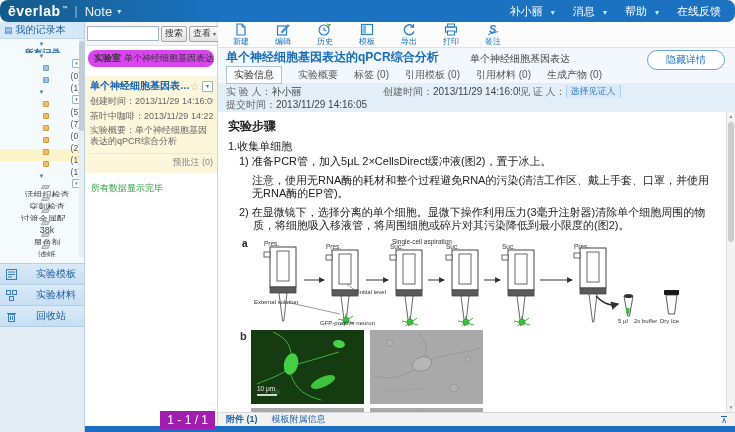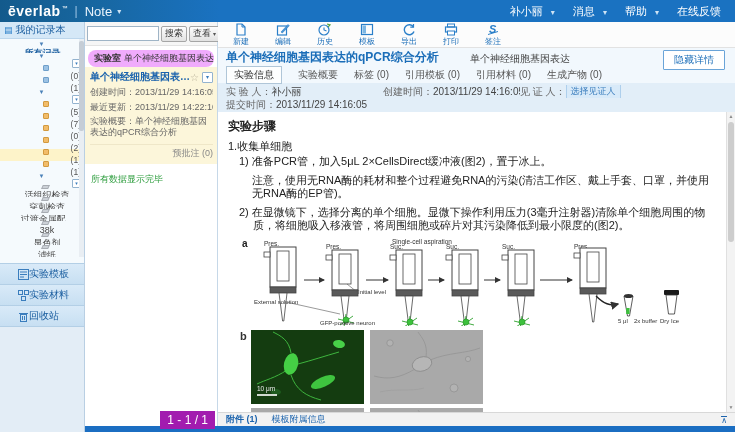--- a/index.html
+++ b/index.html
@@ -3,21 +3,21 @@
 <meta charset="utf-8">
 <style>
   * { margin:0; padding:0; box-sizing:border-box; }
   html,body { width:735px; height:432px; overflow:hidden; }
   body { font-family:"Liberation Sans","DejaVu Sans",sans-serif; font-size:11px; color:#333; background:#fff; }
   .app { position:relative; width:735px; height:432px; overflow:hidden; background:#fff; }
 
   
   .topbar { position:absolute; top:0; left:0; width:735px; height:22px;
     background:linear-gradient(90deg,#135a8c 0%,#17669f 12%,#1a72c1 30%,#1a72c1 100%);
-    display:flex; align-items:center; color:#fff; }
+    display:flex; align-items:center; color:#fff;border-radius:8px; }
   .logo-group { display:flex; align-items:center; padding-left:8px; }
   .logo { font-size:14px; font-weight:bold; letter-spacing:.5px; }
   .tm { font-size:6px; vertical-align:top; margin:-6px 0 0 1px; }
   .bar-div { margin:0 7px; color:#9cc4e4; font-size:12px; }
   .product { font-size:13px; color:#eaf4fc; }
   .caret { font-size:8px; margin-left:5px; color:#cfe4f5; }
   .topbar-menu { margin-left:auto; display:flex; align-items:center; gap:18px; padding-right:14px; font-size:11px; }
   .topbar-menu .menu-item { cursor:pointer; white-space:nowrap; }
 
   
@@ -37,33 +37,33 @@
   .child { padding-left:13px; color:#333; }
   .child .sq { width:6px; height:6px; flex:none; margin-right:3px; border-radius:1px; }
   .sq.blue { background:#9cc2e4; border:1px solid #6f9fca; }
   .sq.orange { background:#f2bc69; border:1px solid #d29a3f; }
   .child.selected { background:#fdf3c9; }
   .tagrow { padding-left:13px; color:#444; }
   .tag-ic { width:7px; height:4px; background:#ccd1d7; border:1px solid #a8adb3; transform:skewX(-25deg); margin-right:4px; flex:none; }
   .sb-scrollbar { position:absolute; top:0; right:0; width:5px; height:100%; background:#e9eef3; }
   .sb-scrollbar .thumb { position:absolute; top:2px; left:0; width:5px; height:90px; background:#c5cdd6; border-radius:2px; }
   .sb-bottom { margin-top:6px; border-top:1px solid #b3cfe6; }
-  .sb-nav { height:21px; display:flex; align-items:center; gap:0; padding-left:18px;
+  .sb-nav { height:21px; display:flex; align-items:center; gap:19px; padding-left:6px;
     background:linear-gradient(#d9eaf8,#c7dff2); border-bottom:1px solid #b3cfe6; color:#1c5fa0; font-size:10px; cursor:pointer; white-space:nowrap; }
   .sb-filler { flex:1; background:#e3edf6; }
 
   
   .middle { position:absolute; top:22px; left:85px; width:133px; height:410px; background:#fff;
     border-right:1px solid #c6d8e8; }
   .search-band { height:24px; background:#f6f6f6; border-bottom:1px solid #e3e3e3; display:flex; align-items:center; padding:0 2px; gap:2px; }
   .search-input { width:72px; height:15px; border:1px solid #9fb4c6; font-size:9px; padding:0 2px; background:#fff; }
   .mini-btn { height:16px; border:1px solid #a5a5a5; background:linear-gradient(#fdfdfd,#e2e2e2); font-size:9px;
     color:#333; padding:0 3px; display:flex; align-items:center; cursor:pointer; border-radius:2px; white-space:nowrap; }
   .mini-btn .caret { color:#555; margin-left:2px; font-size:6px; }
-  .filter-pill { margin:4px 3px 0 3px; background:#f0abfc; border-radius:8px; padding:2px 6px; font-size:9px;
+  .filter-pill { margin:4px 3px 9px 3px; background:#d946ef; border-radius:8px; padding:2px 6px; font-size:9px;
     color:#333; white-space:nowrap; overflow:hidden; cursor:pointer; }
   .filter-pill .scope { font-weight:bold; margin-right:3px; }
   .list-item { background:#fcf6da; padding:3px 4px 4px 5px; cursor:pointer; }
   .item-head { display:flex; align-items:center; }
   .item-title { color:#1b63ad; font-weight:bold; font-size:10px; white-space:nowrap; overflow:hidden; text-overflow:ellipsis; }
   .star { color:#b9b29a; font-size:10px; margin-left:auto; cursor:pointer; }
   .item-head .ddbox { margin-left:3px; width:11px; height:11px; font-size:6px; line-height:9px; }
   .item-row { font-size:9px; color:#666; margin-top:2px; white-space:nowrap; overflow:hidden; }
   .item-row.summary { white-space:normal; line-height:1.25; }
   .item-preann { text-align:right; font-size:9px; color:#888; margin-top:5px; border-top:1px solid #efe7c8; padding-top:2px; }
@@ -77,21 +77,21 @@
     gap:16px; padding-left:10px; }
   .tool { display:flex; flex-direction:column; align-items:center; cursor:pointer; width:26px; }
   .tool svg { width:14px; height:13px; }
   .tool .tlabel { font-size:8px; color:#1a6db8; margin-top:0px; white-space:nowrap; }
 
   .detail-head { background:#f2f8fd; border-bottom:1px solid #cfe0ee; }
   .title-row { position:relative; height:18px; display:flex; align-items:center; padding-left:8px; }
   .doc-title { color:#1a6db8; font-weight:bold; font-size:12px; white-space:nowrap; }
   .doc-subtitle { position:absolute; left:252px; top:4px; font-size:10px; color:#444; white-space:nowrap; }
   .hide-btn { position:absolute; right:10px; top:2px; border:1px solid #6aa4d8; background:#fff; color:#1a6db8;
-    font-size:10px; padding:2px 10px; border-radius:1px; cursor:pointer; white-space:nowrap; }
+    font-size:10px; padding:2px 18px; border-radius:10px; cursor:pointer; white-space:nowrap; }
   .tabs-row { height:17px; display:flex; align-items:center; padding-left:8px; gap:16px; }
   .tab { font-size:10px; color:#555; cursor:pointer; white-space:nowrap; }
   .tab.active { border:1px solid #b0c6d8; background:#fdfefe; padding:1px 7px; color:#333; }
   .info-grid { background:#e2eef8; padding:2px 0 4px 8px; display:grid; grid-template-columns:157px 137px 1fr;
     grid-auto-rows:13px; font-size:10px; }
   .info-cell { white-space:nowrap; overflow:hidden; display:flex; align-items:center; }
   .info-label { color:#666; }
   .info-value { color:#444; }
   .witness-btn { background:#d8eaf9; border:1px solid #aecfec; color:#3a7dbd; font-size:9px; padding:0 4px;
     cursor:pointer; border-radius:1px; }
@@ -280,21 +280,21 @@
     <div class="filter-pill">
       <span class="scope">实验室</span><span>单个神经细胞基因表达</span>
     </div>
     <div class="list-item">
       <div class="item-head">
         <span class="item-title">单个神经细胞基因表达...</span>
         <span class="star">☆</span>
         <span class="ddbox">▾</span>
       </div>
       <div class="item-row"><span>创建时间：</span><span>2013/11/29 14:16:05</span></div>
-      <div class="item-row"><span>最近更新：</span><span>2013/11/29 14:22:10</span></div>
+      <div class="item-row"><span>茶叶中咖啡：</span><span>2013/11/29 14:22:10</span></div>
       <div class="item-row summary"><span>实验概要：</span><span>单个神经细胞基因表达的qPCR综合分析</span></div>
       <div class="item-preann">预批注 (0)</div>
     </div>
     <div class="all-loaded">所有数据显示完毕</div>
     <div class="pagination">1 - 1 / 1</div>
   </div>
 
   <div class="main">
     <div class="toolbar">
       <div class="tool">

